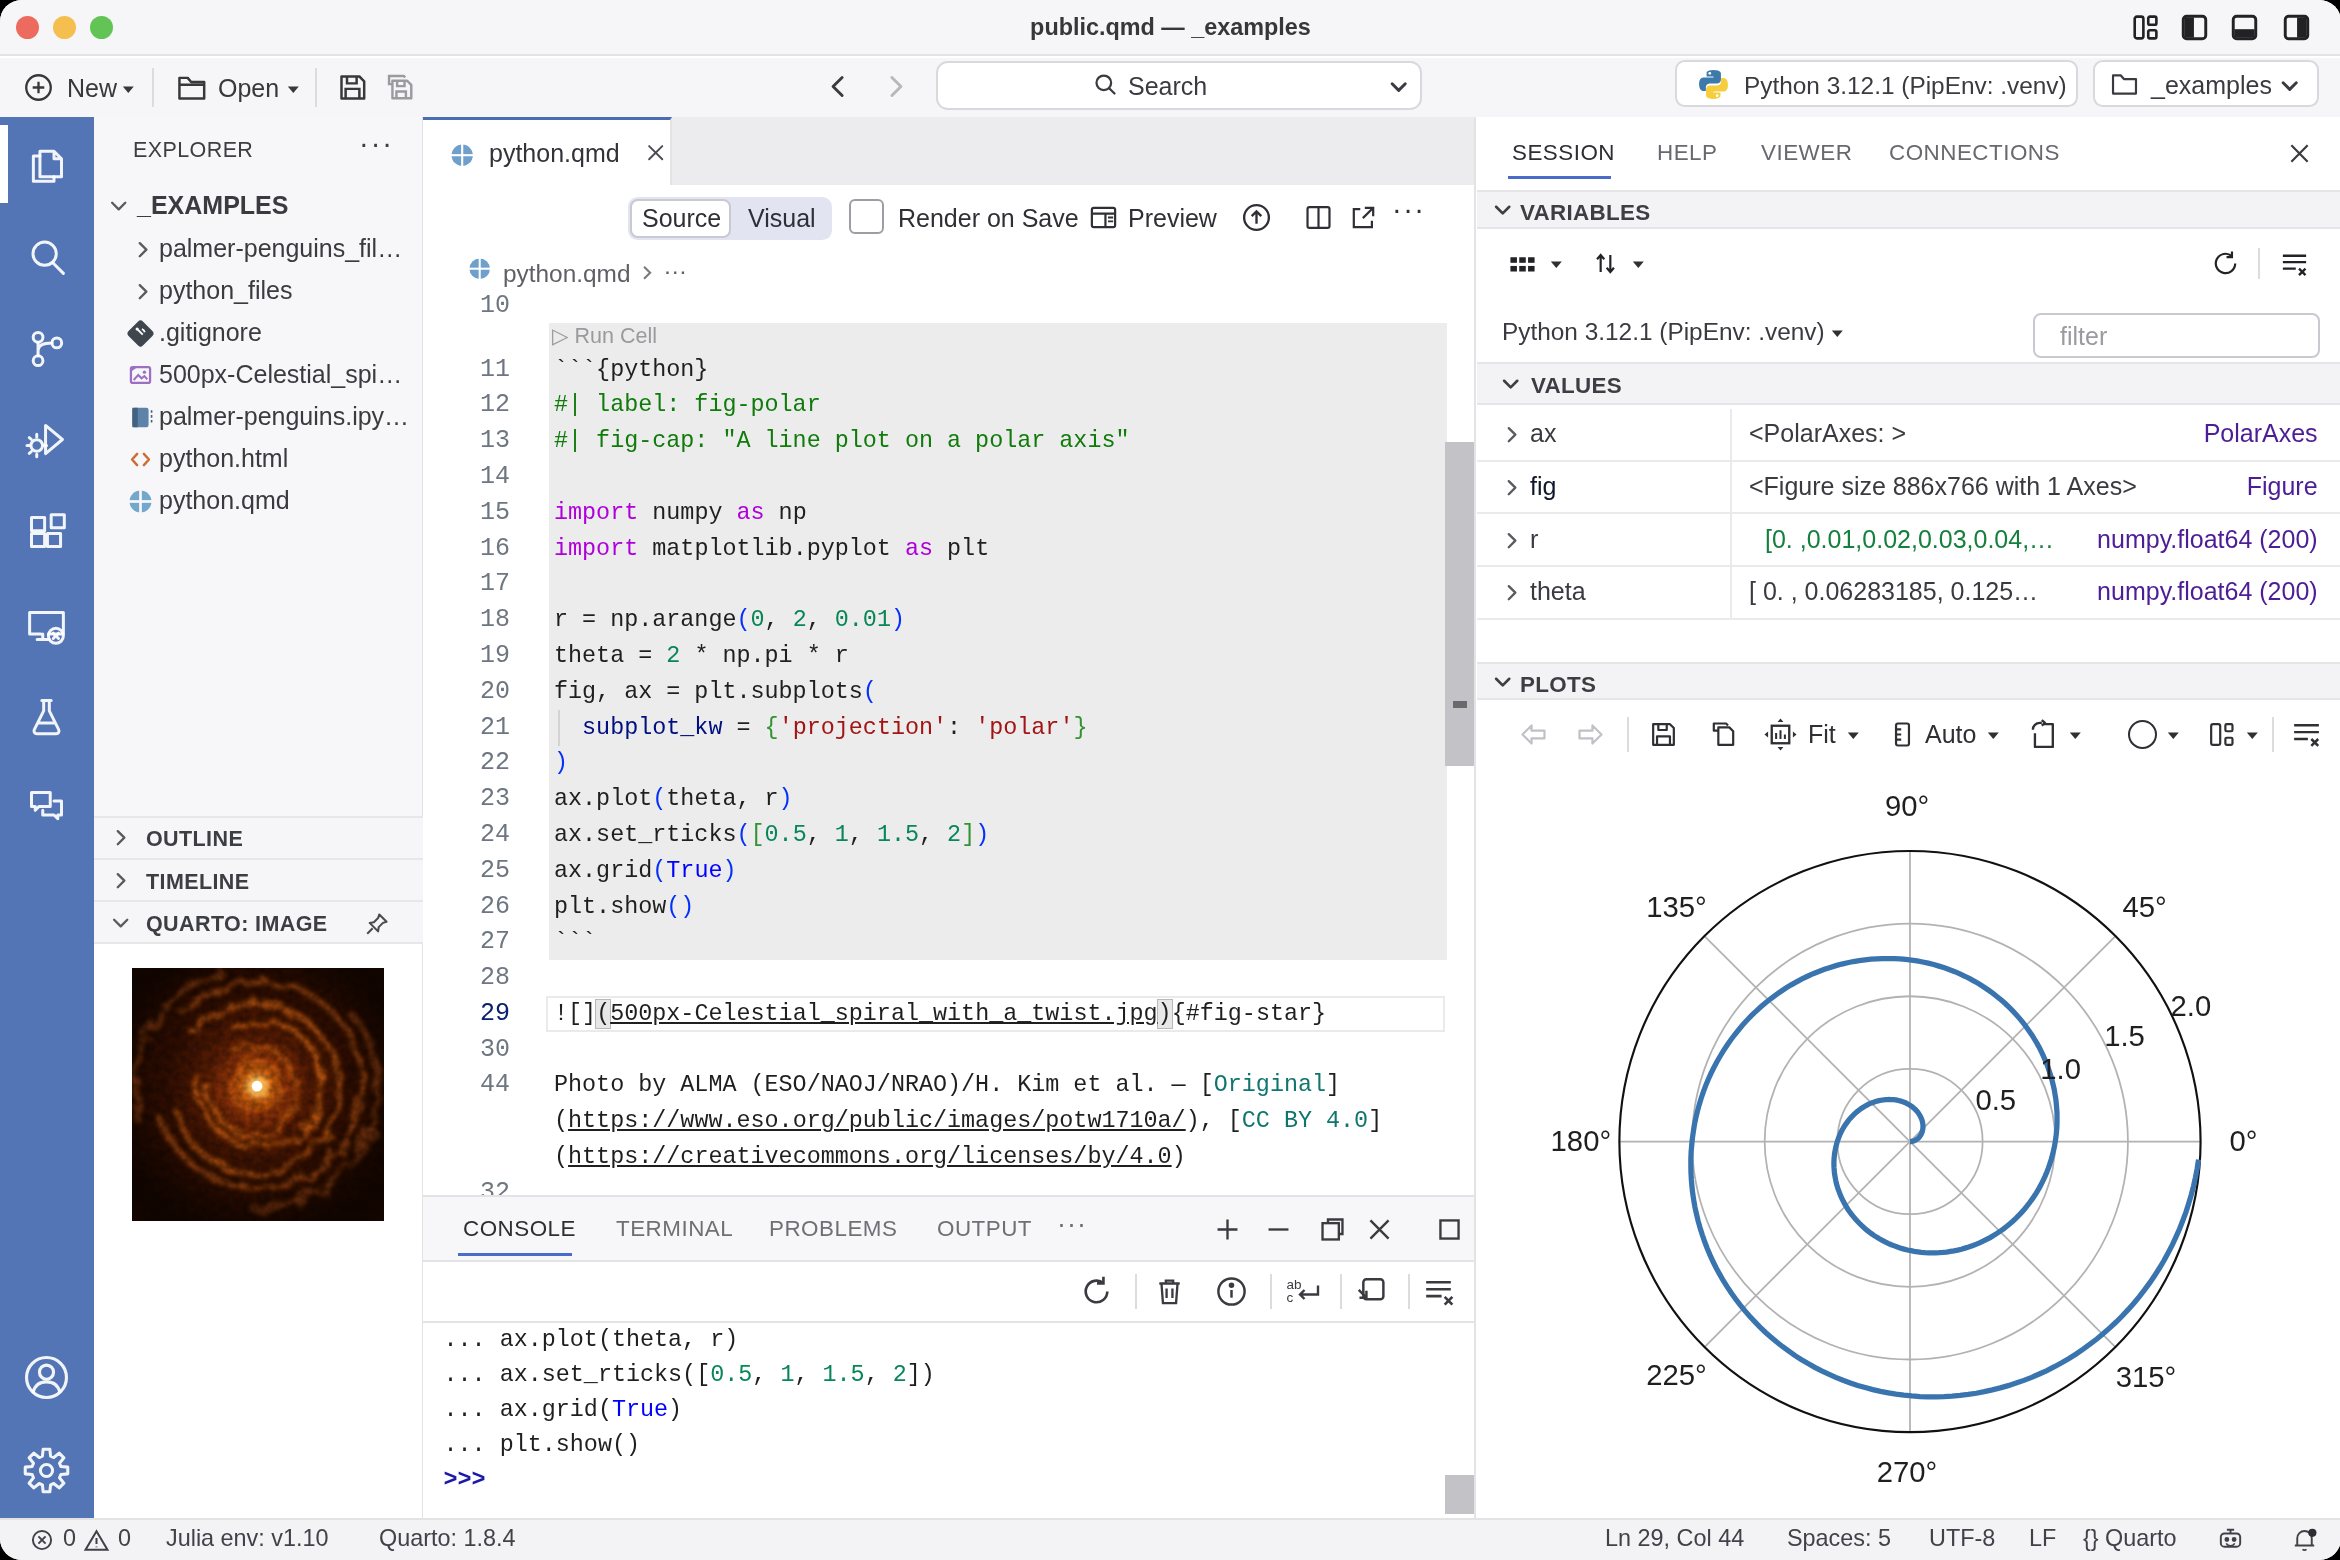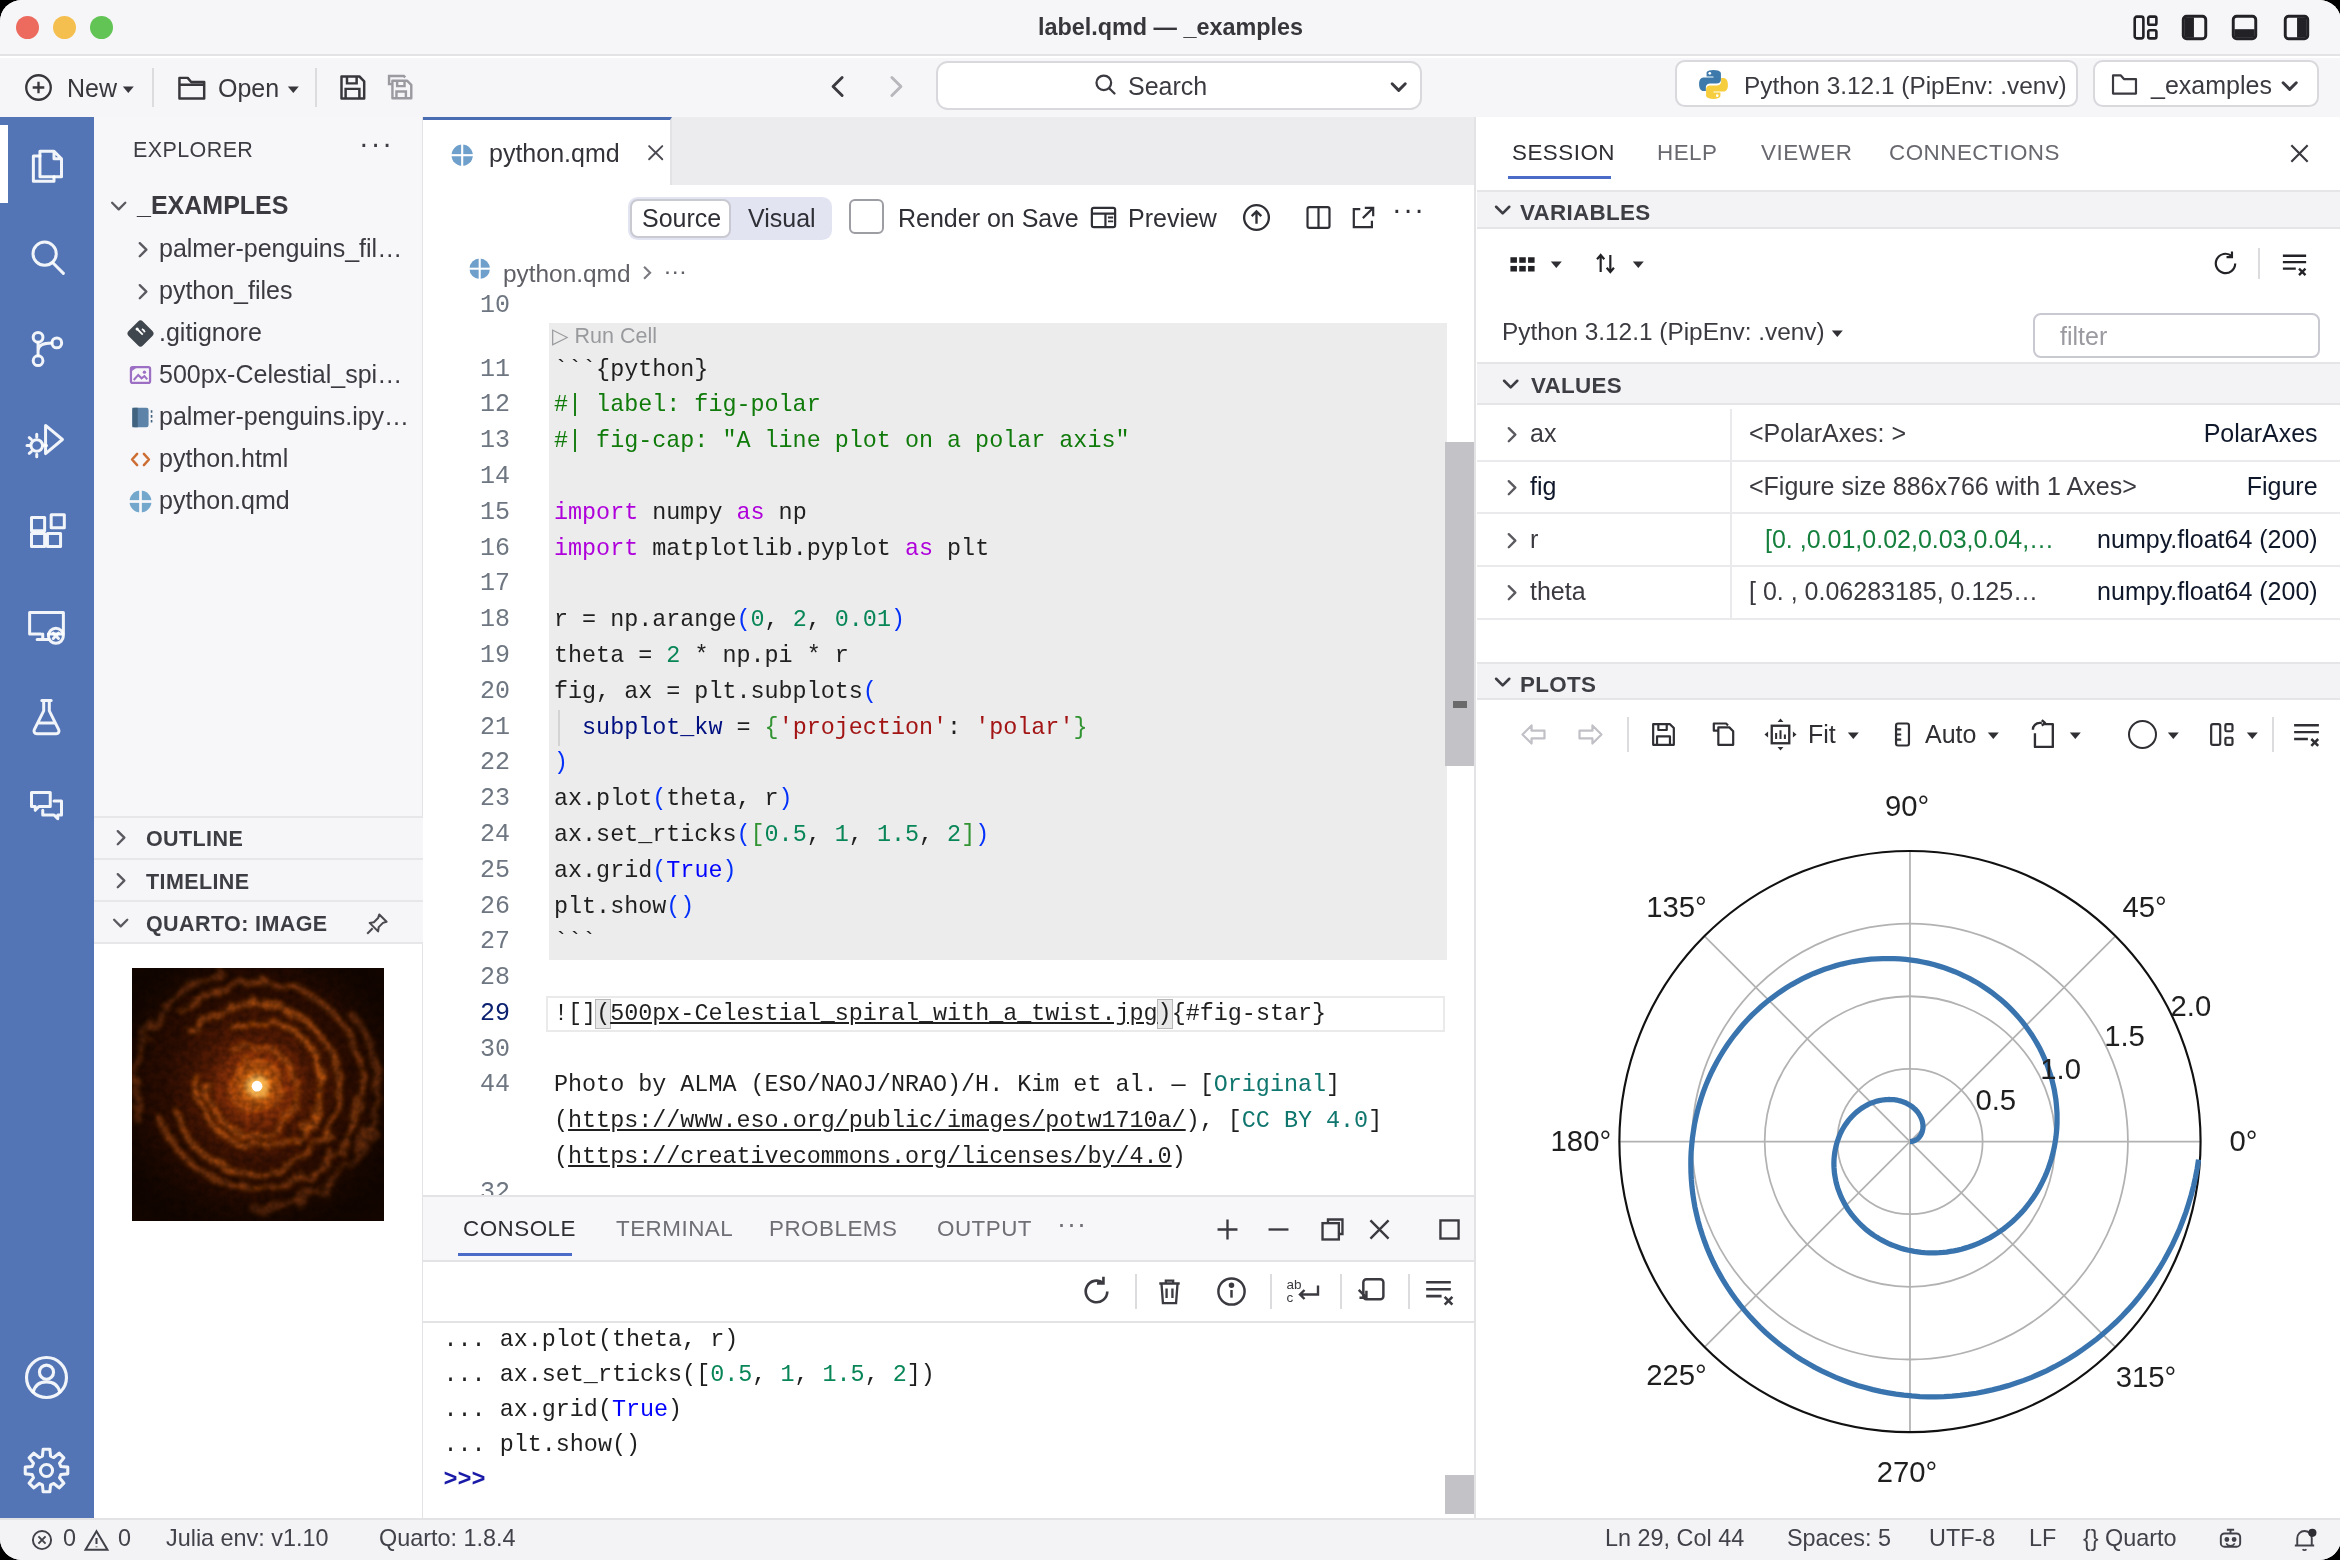--- a/index.html
+++ b/index.html
@@ -44,32 +44,32 @@
 .ctab{position:absolute;top:0;height:63px;line-height:63px;font-size:22.4px;letter-spacing:0.5px;color:#6f6f76}
 .ctab.on{color:#2e2e33}
 #contools{position:absolute;left:0;top:67px;width:1051px;height:59px;background:#fff;border-bottom:2px solid #e3e3e6}
 
 #rp{position:absolute;left:1477px;top:117px;width:864px;height:1401px;background:#fff}
 .rtab{position:absolute;top:0;height:71px;line-height:71px;font-size:22.4px;letter-spacing:0.5px;color:#68686f}
 .rtab.on{color:#2e2e33}
 .band{position:absolute;left:0;width:864px;background:#f3f3f5;border-top:2px solid #e5e5e7;border-bottom:2px solid #e5e5e7}
 .bandlab{font-size:22.4px;font-weight:bold;color:#3d3d44;letter-spacing:0.3px}
 .vrow{position:absolute;left:0;width:864px;border-bottom:2px solid #eaeaec;font-size:25px;color:#3a3a40}
-.vtype{position:absolute;right:23.4px;color:#0f172a;text-align:right}
+.vtype{position:absolute;right:23.4px;color:#4c1d95;text-align:right}
 
 #status{position:absolute;left:0;top:1518px;width:2341px;height:42px;background:#f3f3f5;border-top:2px solid #e3e3e6;font-size:23.4px;color:#41414a}
 .sb{position:absolute;top:0;height:40px;line-height:40px;font-size:23.4px;color:#41414a}
 </style></head><body>
 <div id="win">
 <div id="title"></div>
     <div id="tools"></div>
 <div class="tl" style="left:15.6px;background:#ec6a5e"></div>
 <div class="tl" style="left:53px;background:#f5bf4f"></div>
 <div class="tl" style="left:90px;background:#61c455"></div>
-<div id="ttext">label.qmd — _examples</div>
+<div id="ttext">public.qmd — _examples</div>
 <svg class="abs" style="left:2132px;top:13.7px" width="26" height="27" viewBox="0 0 24 24" fill="none" stroke="#222226" stroke-width="2.4">
 <rect x="2.5" y="2" width="8" height="20" rx="2"></rect>
 <rect x="15" y="2" width="7.5" height="7.5" rx="1.5"></rect>
 <rect x="15" y="14.5" width="7.5" height="7.5" rx="1.5"></rect>
     </svg>
 <svg class="abs" style="left:2181px;top:13.7px" width="27" height="27" viewBox="0 0 24 24">
       <rect x="2" y="2" width="20" height="20" rx="3" fill="none" stroke="#222226" stroke-width="2.6"></rect>
       <rect x="3" y="3" width="8.5" height="18" fill="#222226"></rect>
     </svg>
 <svg class="abs" style="left:2231px;top:13.7px" width="27" height="27" viewBox="0 0 24 24">

